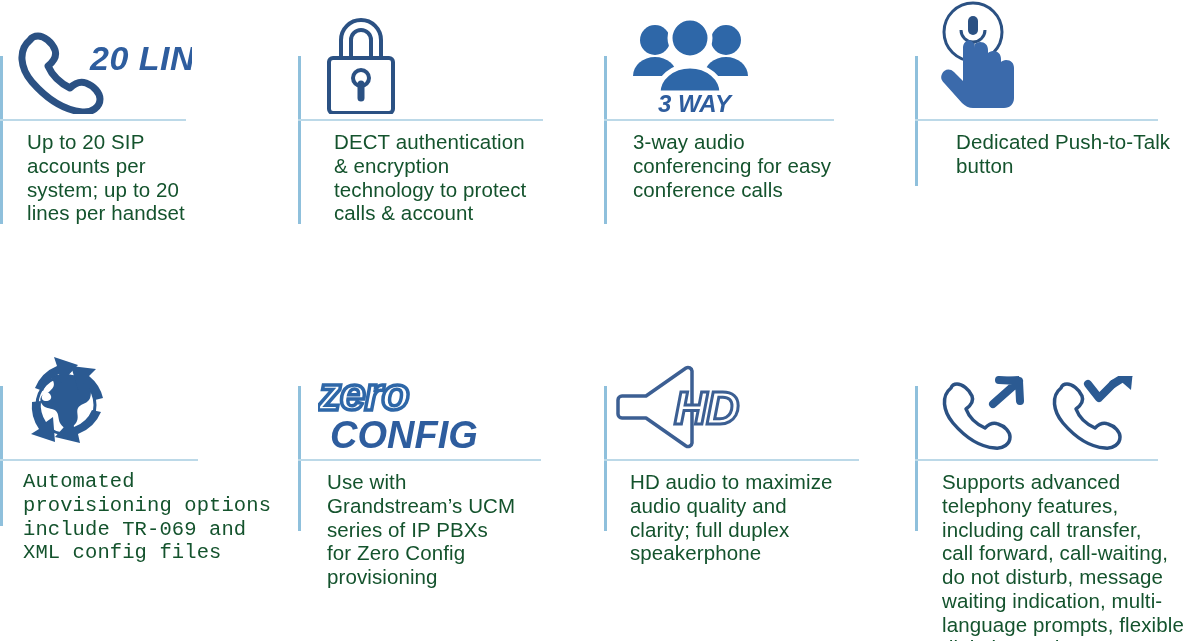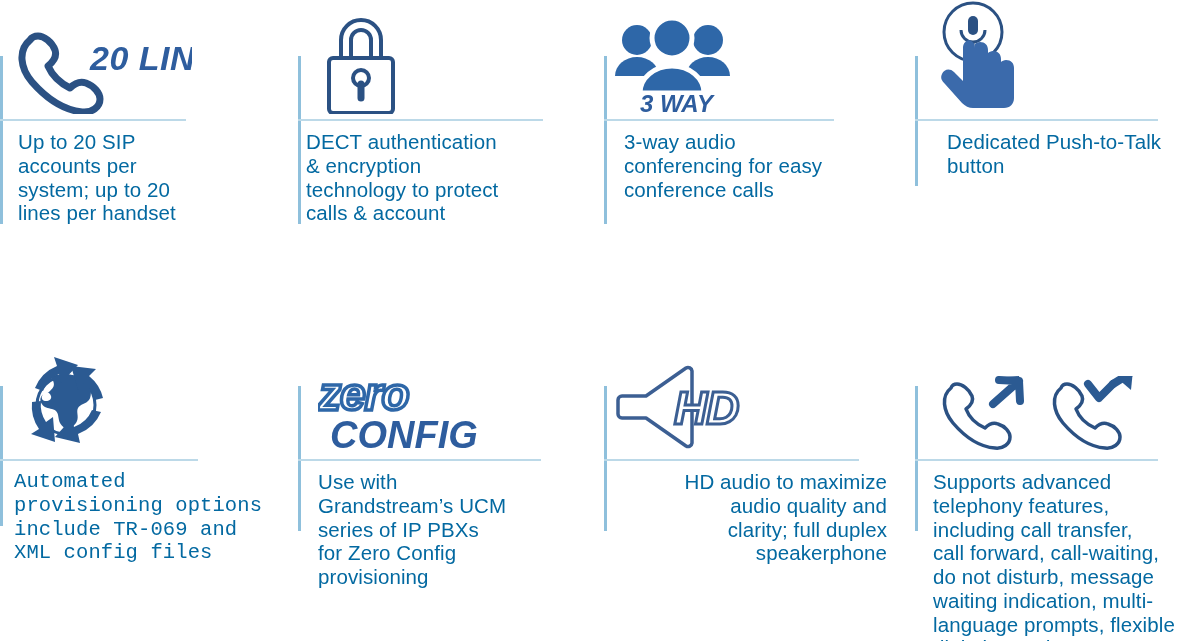--- a/index.html
+++ b/index.html
@@ -25,26 +25,27 @@
   }
 
   .icon-box{
     position:absolute;
     display:flex;align-items:flex-end;
   }
   .icon-box svg{display:block;}
 
   .copy{
     position:absolute;
-    color:#0369a1;
+    color:#14532d;
     font-size:20.5px;
     line-height:1.16;
     letter-spacing:.1px;
     white-space:pre-line;
     font-family:"Liberation Sans", sans-serif;
+    margin-left:9px;
   }
 
   
   
   #c1{left:0px;  top:8px; width:300px;}
   #c2{left:298px;top:8px; width:300px;}
   #c3{left:604px;top:8px; width:300px;}
   #c4{left:915px;top:8px; width:285px;}
   
   #c5{left:0px;  top:348px;width:300px;}
@@ -81,29 +82,29 @@
         <g fill="none" stroke="#2b5183" stroke-width="4">
           <rect x="7" y="48" width="64" height="55" rx="4"></rect>
           <path d="M19 48 V30 a20 20 0 0 1 40 0 V48"></path>
           <path d="M29 48 V30 a10 10 0 0 1 20 0 V48"></path>
           <circle cx="39" cy="68" r="8"></circle>
           <path d="M39 74 v14" stroke-width="7" stroke-linecap="round"></path>
         </g>
       </svg>
     </div>
     <div class="hrule" style="top:111px;width:245px;"></div>
-    <div class="copy" style="left:8px;top:122px;width:275px;">DECT authentication
+    <div class="copy" style="left:27px;top:122px;width:275px;">DECT authentication
 &amp; encryption
 technology to protect
 calls &amp; account</div>
   </div>
 
   <div class="cell" id="c3">
     <div class="vrule" style="top:48px;height:168px;"></div>
-    <div class="icon-box" style="left:6px;top:0px;width:130px;height:106px;">
+    <div class="icon-box" style="left:24px;top:0px;width:130px;height:106px;">
       <svg width="130" height="106" viewBox="0 0 130 106">
         <g fill="#2e67a8">
 
           <circle cx="27" cy="32" r="15"></circle>
           <path d="M5 68 a22 19 0 0 1 44 0 Z"></path>
 
           <circle cx="98" cy="32" r="15"></circle>
           <path d="M76 68 a22 19 0 0 1 44 0 Z"></path>
 
           <circle cx="62" cy="30" r="20" fill="#2e67a8" stroke="#ffffff" stroke-width="5"></circle>
@@ -182,21 +183,21 @@
 
   <div class="cell" id="c7">
     <div class="vrule" style="top:38px;height:145px;"></div>
     <div class="icon-box" style="left:8px;top:14px;width:140px;height:92px;text-align:right;">
       <svg width="140" height="92" viewBox="0 0 140 92">
         <path d="M10 34 h24 L74 6 a4 4 0 0 1 6 3 v72 a4 4 0 0 1 -6 3 L34 56 H10 a4 4 0 0 1 -4 -4 V38 a4 4 0 0 1 4 -4 Z" fill="none" stroke="#3c5f93" stroke-width="3.5" stroke-linejoin="round"></path>
         <text x="62" y="62" font-family="Liberation Sans, sans-serif" font-size="46" font-weight="bold" font-style="italic" fill="#ffffff" stroke="#3c5f93" stroke-width="3" letter-spacing="-1">HD</text>
       </svg>
     </div>
     <div class="hrule" style="top:111px;width:255px;"></div>
-    <div class="copy" style="left:3px;top:122px;width:280px;text-align:right;">HD audio to maximize
+    <div class="copy" style="left:17px;top:122px;width:280px;">HD audio to maximize
 audio quality and
 clarity; full duplex
 speakerphone</div>
   </div>
 
   <div class="cell" id="c8">
     <div class="vrule" style="top:38px;height:145px;"></div>
     <div class="icon-box" style="left:18px;top:28px;width:210px;height:78px;">
       <svg width="210" height="78" viewBox="0 0 210 78">
 

